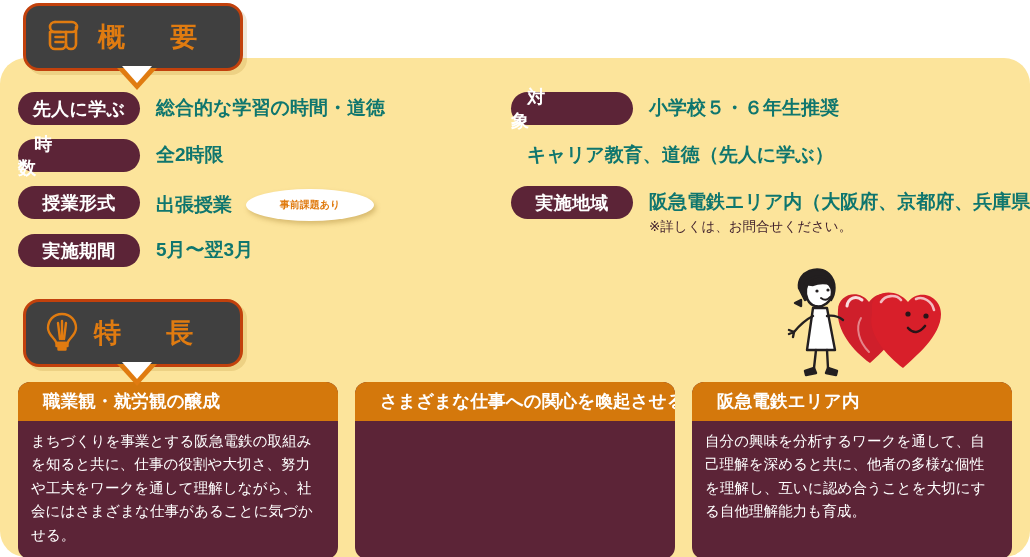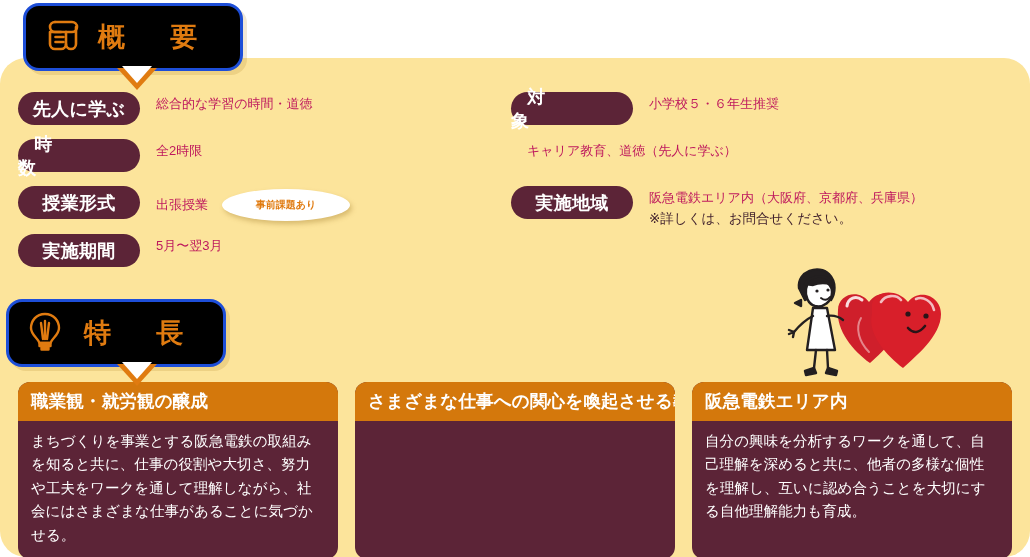--- a/index.html
+++ b/index.html
@@ -23,22 +23,22 @@
     width: 1030px;
     height: 499px;
     background: #fce49b;
     border-radius: 26px 26px 26px 26px;
     box-sizing: border-box;
   }
 
   
   .bubble {
     position: absolute;
-    background: #000000;
-    border: 3px solid #1d4ed8;
+    background: #404040;
+    border: 3px solid #c2410c;
     border-radius: 16px;
     box-sizing: border-box;
     display: flex;
     align-items: center;
     z-index: 5;
     box-shadow: 4px 4px 0 rgba(170,120,30,0.18);
   }
   .bubble-icon {
     flex: 0 0 auto;
     margin-left: 16px;
@@ -68,21 +68,21 @@
   .tail-inner {
     border-left: 15px solid transparent;
     border-right: 15px solid transparent;
     border-top: 17px solid #ffffff;
   }
 
   #bubble-overview { left: 23px; top: 3px; width: 220px; height: 68px; }
   #tail-overview-outer { left: 117px; top: 68px; }
   #tail-overview-inner { left: 122px; top: 66px; }
 
-  #bubble-features { left: 6px; top: 299px; width: 220px; height: 68px; gap: 7px; }
+  #bubble-features { left: 23px; top: 299px; width: 220px; height: 68px; }
   #tail-features-outer { left: 117px; top: 364px; }
   #tail-features-inner { left: 122px; top: 362px; }
 
   
   .info-col { position: absolute; }
   #col-left  { left: 18px;  top: 92px; width: 470px; }
   #col-right { left: 505px; top: 92px; width: 515px; margin-left: 6px; }
 
   .info-row {
     display: flex;
@@ -104,23 +104,23 @@
     justify-content: center;
     box-sizing: border-box;
     letter-spacing: 0.02em;
   }
   .info-label.spaced { letter-spacing: 0.9em; text-indent: 0.9em; }
   .info-value-wrap {
     margin-left: 16px;
     padding-top: 3px;
   }
   .info-value {
-    font-size: 13px;
-    color: #be185d;
-    font-weight: normal;
+    font-size: 19px;
+    color: #0f766e;
+    font-weight: bold;
     line-height: 1.35;
     white-space: nowrap;
   }
   .info-note {
     font-size: 13.5px;
     color: #3f1f2c;
     margin-top: 3px;
     white-space: nowrap;
   }
   .value-line { display: flex; align-items: center; }
@@ -157,21 +157,21 @@
     border-radius: 12px;
     overflow: hidden;
     box-sizing: border-box;
     min-height: 157px;
   }
   .card-header {
     background: #d4780c;
     color: #ffffff;
     font-size: 17.5px;
     font-weight: bold;
-    padding: 7px 13px 8px 13px;
+    padding: 7px 13px 8px 25px;
     white-space: nowrap;
     letter-spacing: 0.01em;
   }
   .card-body {
     color: #ffffff;
     font-size: 14.5px;
     line-height: 1.62;
     padding: 9px 13px 12px 13px;
     letter-spacing: 0.005em;
   }

